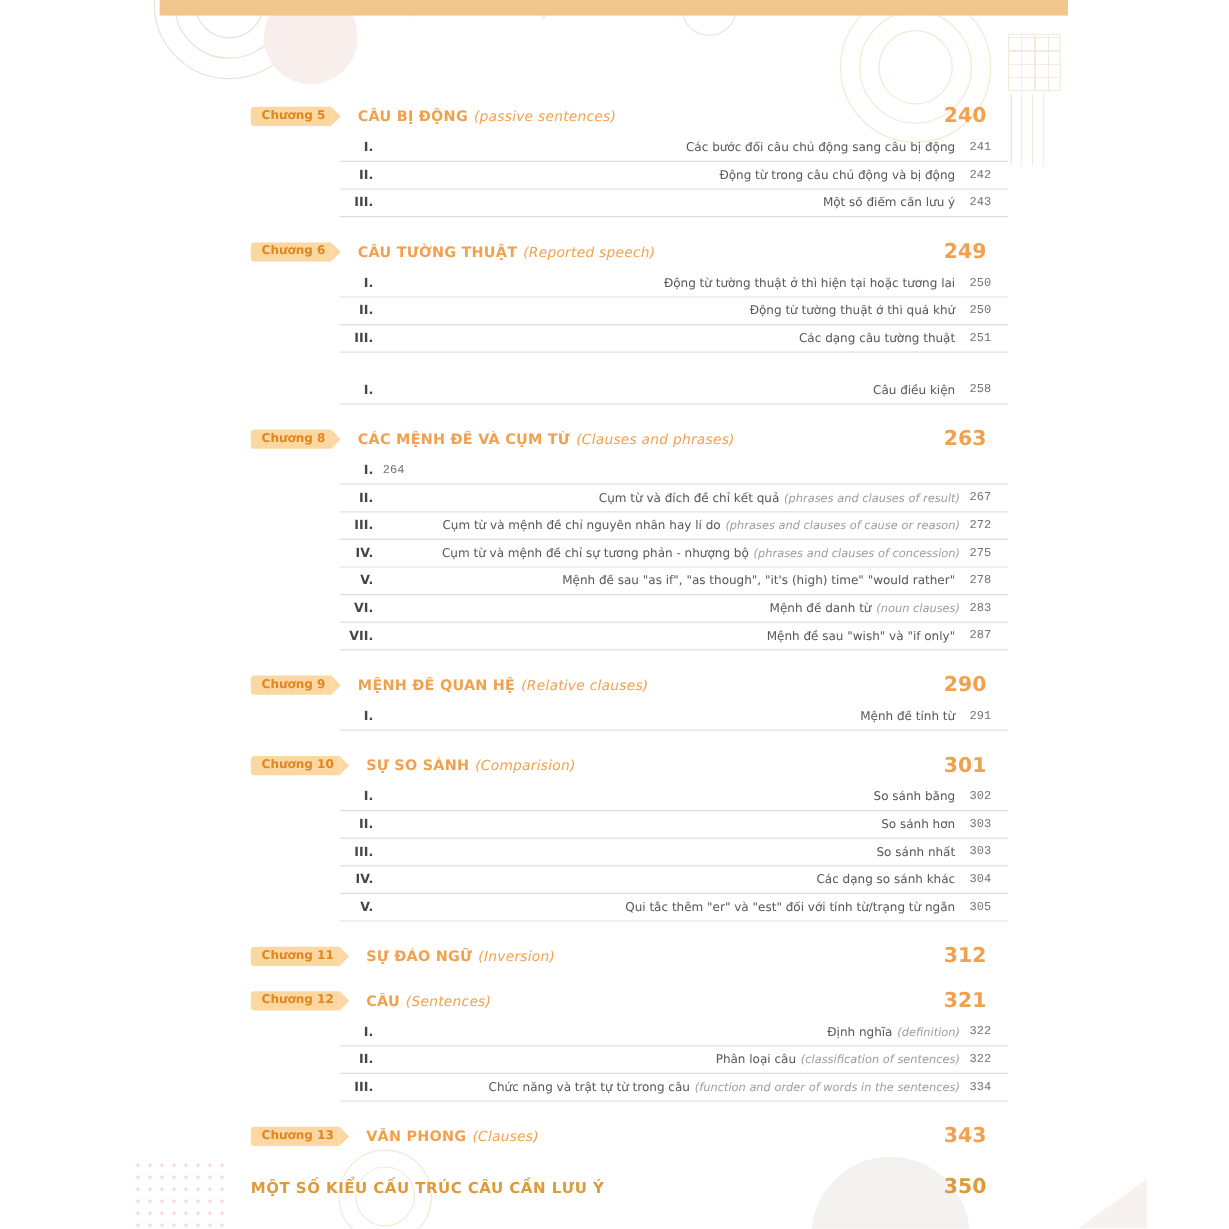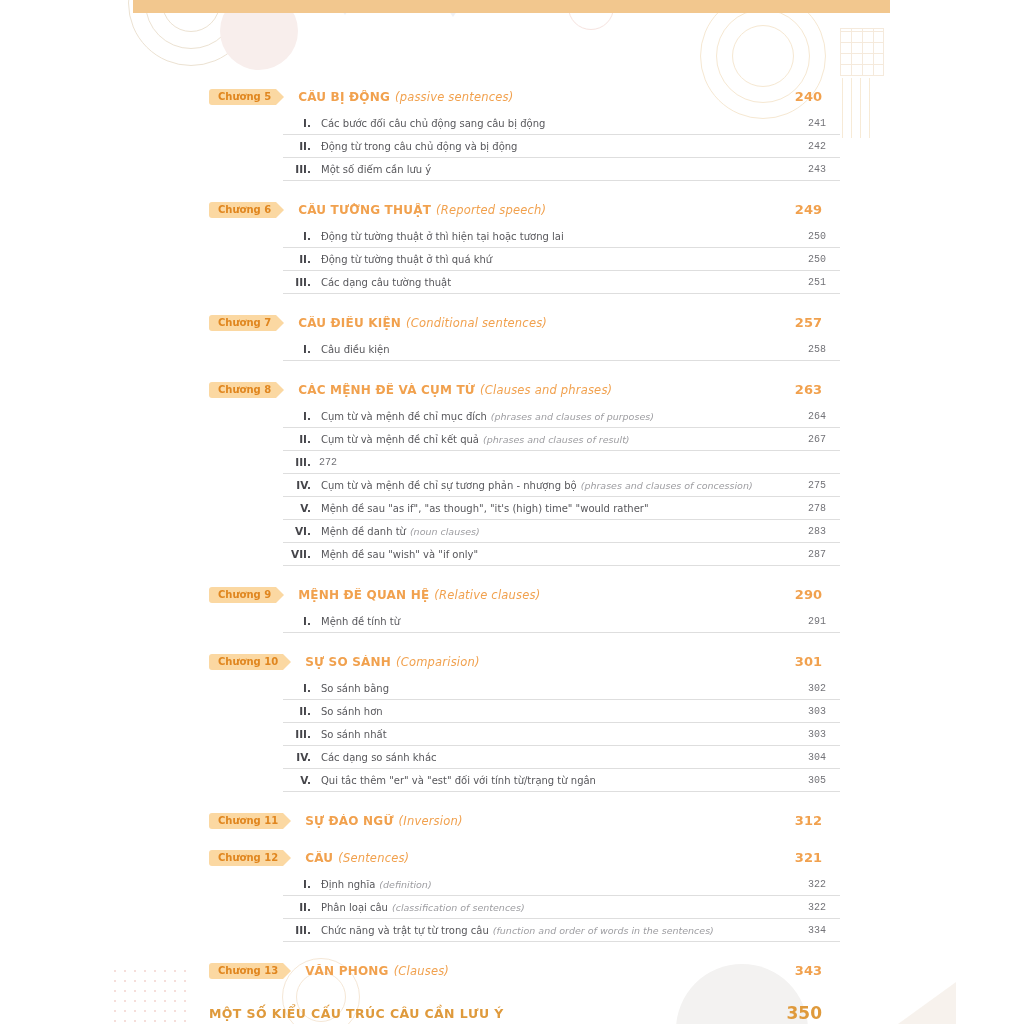--- a/index.html
+++ b/index.html
@@ -43,26 +43,26 @@
   .toc{position:absolute;left:133px;top:68px;width:757px;z-index:2;}
   .chapter{margin-top:20px;}
   .chapter-head{display:flex;align-items:center;height:17px;margin-left:76px;padding-right:68px;}
   .badge{position:relative;background:#fbd8a2;color:#e0861f;font-weight:bold;font-size:10px;
     height:16px;line-height:16px;padding:0 5px 0 9px;border-radius:3px 0 0 3px;white-space:nowrap;}
   .badge::after{content:"";position:absolute;left:100%;top:0;width:0;height:0;
     border-top:8px solid transparent;border-bottom:8px solid transparent;border-left:8px solid #fbd8a2;}
   .chapter-title{flex:1;margin-left:22px;color:#f1a14e;font-weight:bold;font-size:12px;
     letter-spacing:.2px;white-space:nowrap;overflow:hidden;}
   .title-sub{font-weight:normal;font-style:italic;margin-left:5px;font-size:11.5px;margin-top:15px;}
-  .chapter-page{color:#f1a14e;font-weight:bold;font-size:13px;margin-left:8px;}
+  .chapter-page{color:#f1a14e;font-weight:bold;font-size:17px;margin-left:8px;}
   .items{margin-left:150px;margin-right:50px;}
   .items .item:first-child{margin-top:7px;}
   .item{display:flex;align-items:center;height:22px;border-bottom:1px solid rgba(0,0,0,0.13);}
   .item-num{width:28px;text-align:right;font-weight:bold;color:#45454a;font-size:10.5px;flex:none;}
-  .item-text{flex:1;margin-left:10px;color:#57575b;font-size:10px;white-space:nowrap;overflow:hidden;}
+  .item-text{flex:1;margin-left:10px;color:#57575b;font-size:10px;white-space:nowrap;overflow:hidden;text-align:right;}
   .note{color:#9d9da1;font-style:italic;font-size:9.5px;margin-left:4px;}
   .item-page{color:#737378;font-size:10px;margin-left:8px;padding-right:14px;flex:none;font-family:Liberation Mono, monospace;}
   .footer-row{display:flex;align-items:center;margin:24px 0 0 76px;padding-right:68px;gap:19px;}
   .footer-title{flex:1;color:#df9a3c;font-weight:bold;font-size:12.5px;letter-spacing:.4px;white-space:nowrap;}
   .footer-page{color:#df9a3c;font-weight:bold;font-size:17px;margin-left:8px;}
 </style>
 </head>
 <body>
 
 <div class="page"></div>
@@ -137,55 +137,50 @@
 
   <div class="item">
     <span class="item-num">III.</span>
     <span class="item-text"><span class="vn">Các dạng câu tường thuật</span><span class="note"></span></span>
     <span class="item-page">251</span>
   </div>
 </div>
   </section>
 
   <section class="chapter">
-    <div class="chapter-head">
-      <span class="badge"><span class="badge-label">Chương 7</span></span>
-      <span class="chapter-title"><span class="title-main">CÂU ĐIỀU KIỆN</span><span class="title-sub">(Conditional sentences)</span></span>
-      <span class="chapter-page">257</span>
-    </div>
     <div class="items">
   <div class="item">
     <span class="item-num">I.</span>
     <span class="item-text"><span class="vn">Câu điều kiện</span><span class="note"></span></span>
     <span class="item-page">258</span>
   </div>
 </div>
   </section>
 
   <section class="chapter">
     <div class="chapter-head">
       <span class="badge"><span class="badge-label">Chương 8</span></span>
       <span class="chapter-title"><span class="title-main">CÁC MỆNH ĐỀ VÀ CỤM TỪ</span><span class="title-sub">(Clauses and phrases)</span></span>
       <span class="chapter-page">263</span>
     </div>
     <div class="items">
   <div class="item">
     <span class="item-num">I.</span>
-    <span class="item-text"><span class="vn">Cụm từ và mệnh đề chỉ mục đích</span><span class="note">(phrases and clauses of purposes)</span></span>
     <span class="item-page">264</span>
   </div>
 
   <div class="item">
     <span class="item-num">II.</span>
-    <span class="item-text"><span class="vn">Cụm từ và mệnh đề chỉ kết quả</span><span class="note">(phrases and clauses of result)</span></span>
+    <span class="item-text"><span class="vn">Cụm từ và đích đề chỉ kết quả</span><span class="note">(phrases and clauses of result)</span></span>
     <span class="item-page">267</span>
   </div>
 
   <div class="item">
     <span class="item-num">III.</span>
+    <span class="item-text"><span class="vn">Cụm từ và mệnh đề chỉ nguyên nhân hay lí do</span><span class="note">(phrases and clauses of cause or reason)</span></span>
     <span class="item-page">272</span>
   </div>
 
   <div class="item">
     <span class="item-num">IV.</span>
     <span class="item-text"><span class="vn">Cụm từ và mệnh đề chỉ sự tương phản - nhượng bộ</span><span class="note">(phrases and clauses of concession)</span></span>
     <span class="item-page">275</span>
   </div>
 
   <div class="item">

